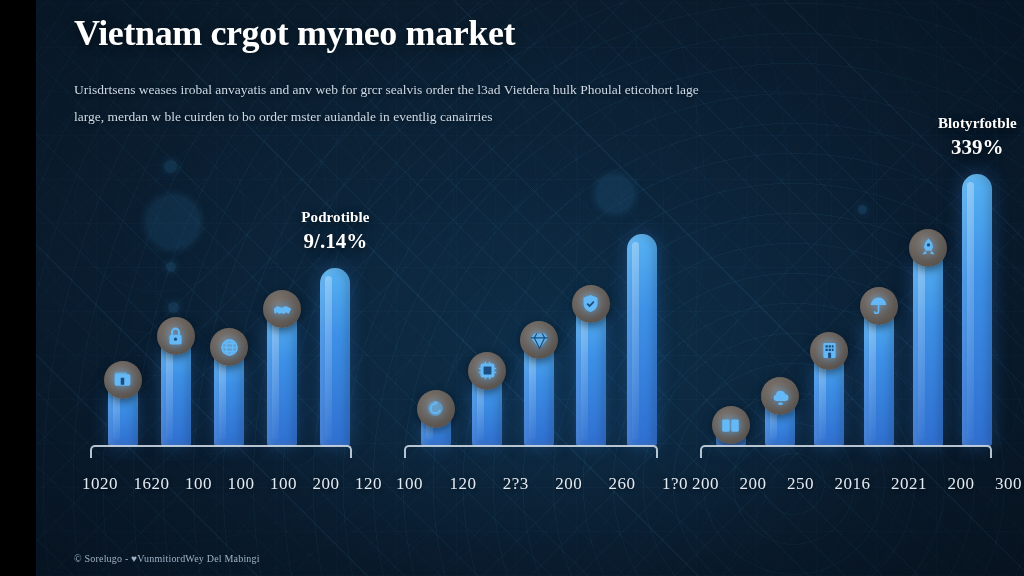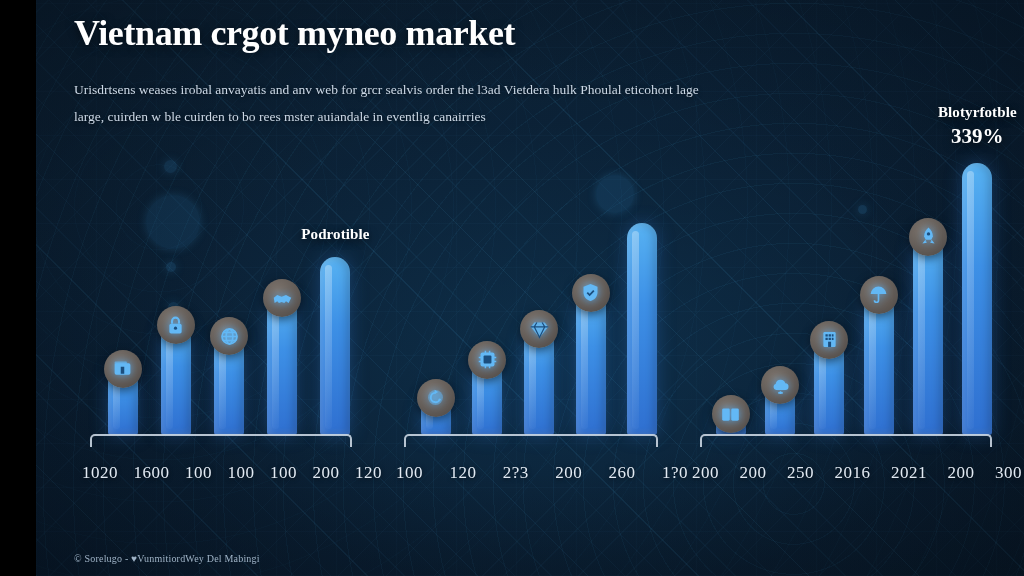--- a/index.html
+++ b/index.html
@@ -72,21 +72,21 @@
     text-shadow: 0 1px 4px rgba(0,0,0,0.5);
   }
 
   
   .chart {
     position: absolute;
     left: 0; right: 0;
     top: 140px;
     height: 400px;
   }
-  .group { position: absolute; bottom: 15px; top: 0; }
+  .group { position: absolute; bottom: 4px; top: 0; }
 
   .bar-row {
     position: absolute;
     left: 0; right: 0;
     bottom: 90px;
     height: 310px;
   }
   .bar {
     position: absolute;
     bottom: 0;
@@ -172,21 +172,21 @@
   <div class="node" style="left:130px;top:262px;width:10px;height:10px;"></div>
   <div class="node" style="left:132px;top:302px;width:11px;height:11px;"></div>
   <div class="node lg" style="left:560px;top:175px;width:38px;height:38px;"></div>
   <div class="node" style="left:822px;top:205px;width:9px;height:9px;"></div>
   <div class="bg-layer bg-vignette"></div>
 
   <div class="header">
     <h1 class="title">Vietnam crgot myneo market</h1>
     <div class="subtitle">
       <div>Urisdrtsens weases  irobal anvayatis and anv web for grcr sealvis order the l3ad Vietdera hulk Phoulal eticohort lage</div>
-      <div>large, cuirden w ble cuirden to bo rees mster auiandale in eventlig canairries</div>
+      <div>large, merdan w ble cuirden to bo order mster auiandale in eventlig canairries</div>
     </div>
   </div>
 
   <div class="chart" id="chart">
       <div class="group" style="left: 46px; width: 300px;">
         <div class="bar-row">
           <div class="bar" title="74" style="left: 25.6px; height: 67.0353px;"></div>
           <div class="badge" style="left: 21.6px; bottom: 47.0353px;">
             <span>
               <svg viewBox="0 0 24 24" fill="currentColor">
@@ -222,25 +222,26 @@
             <span>
               <svg viewBox="0 0 24 24" fill="currentColor">
                 <path d="M2 11l4-3 5 2 5-2 6 3-3 6-3-2-2 2-3-1-3 1-2-2-3 2z"></path>
               </svg>
             </span>
           </div>
           <div class="bar" title="196" style="left: 238.4px; height: 177.553px;"></div>
         </div>
         <div class="callout" style="left: 168.4px; width: 170px; bottom: 281.553px;">
           <div class="c-label">Podrotible</div>
+          <div class="c-value">9/.14%</div>
         </div>
         <div class="bracket" style="left: 8px; width: 258px;"></div>
         <div class="ticks" style="left: 0px; width: 300px;">
           <span>1020</span>
-          <span>1600</span>
+          <span>1620</span>
           <span>100</span>
           <span>100</span>
           <span>100</span>
           <span>200</span>
           <span>120</span>
         </div>
       </div>
       <div class="group" style="left: 360px; width: 292px;">
         <div class="bar-row">
           <div class="bar" title="42" style="left: 24.8px; height: 38.0471px;"></div>

